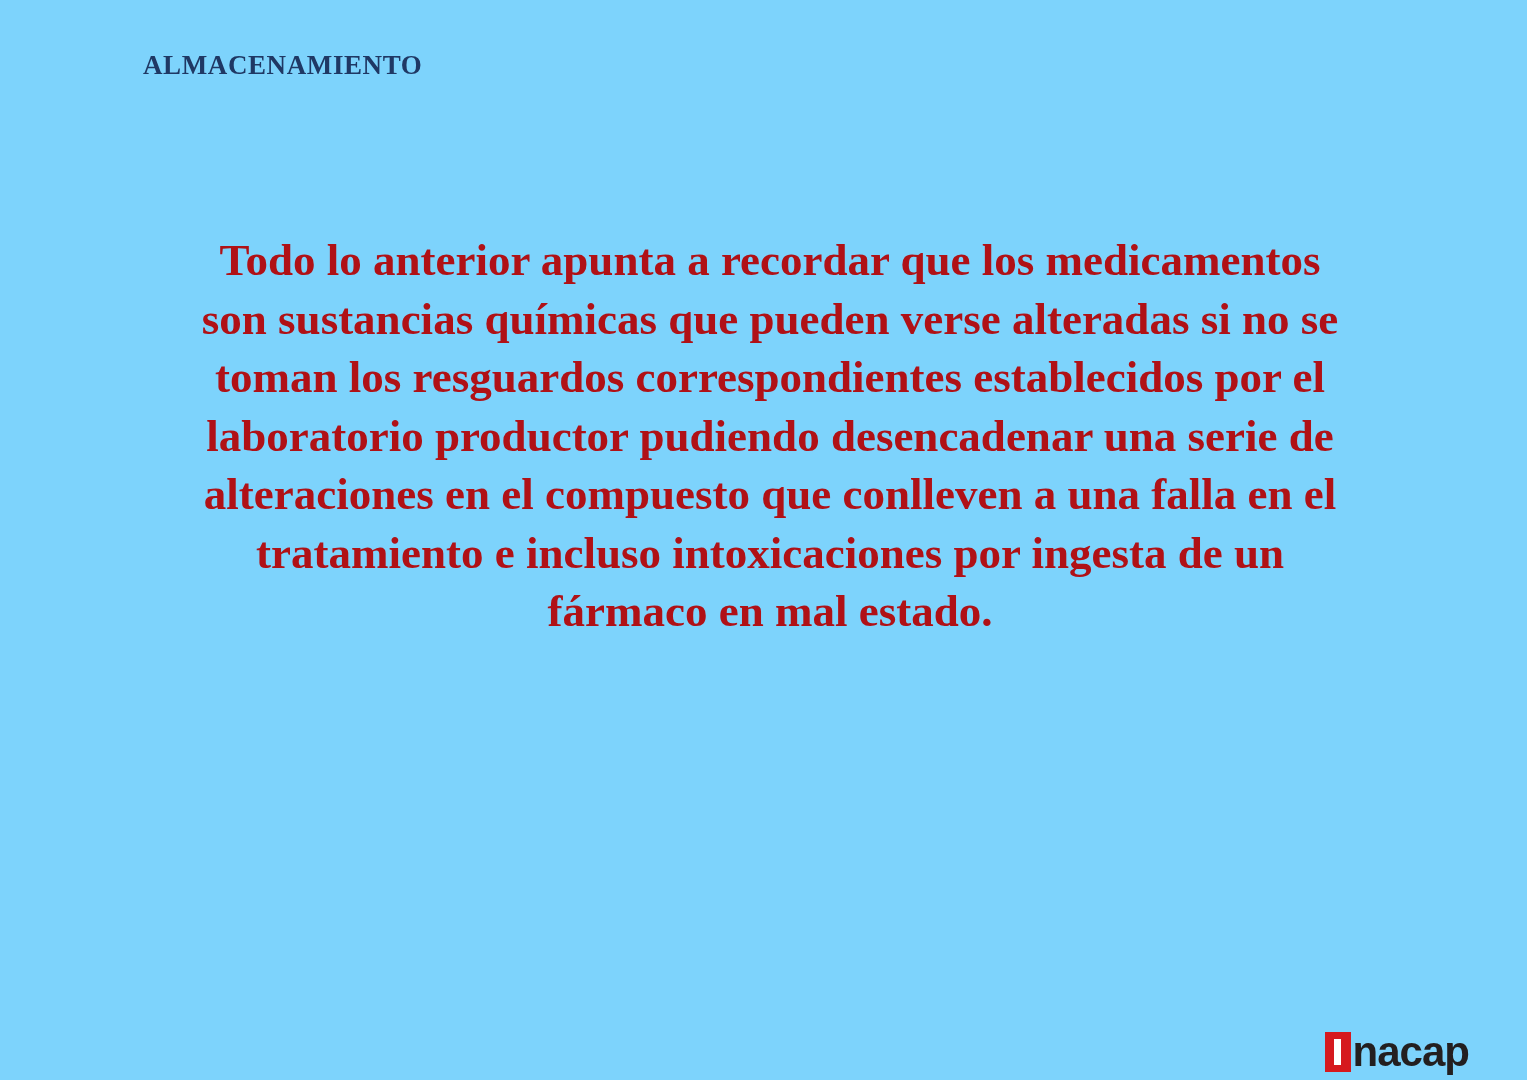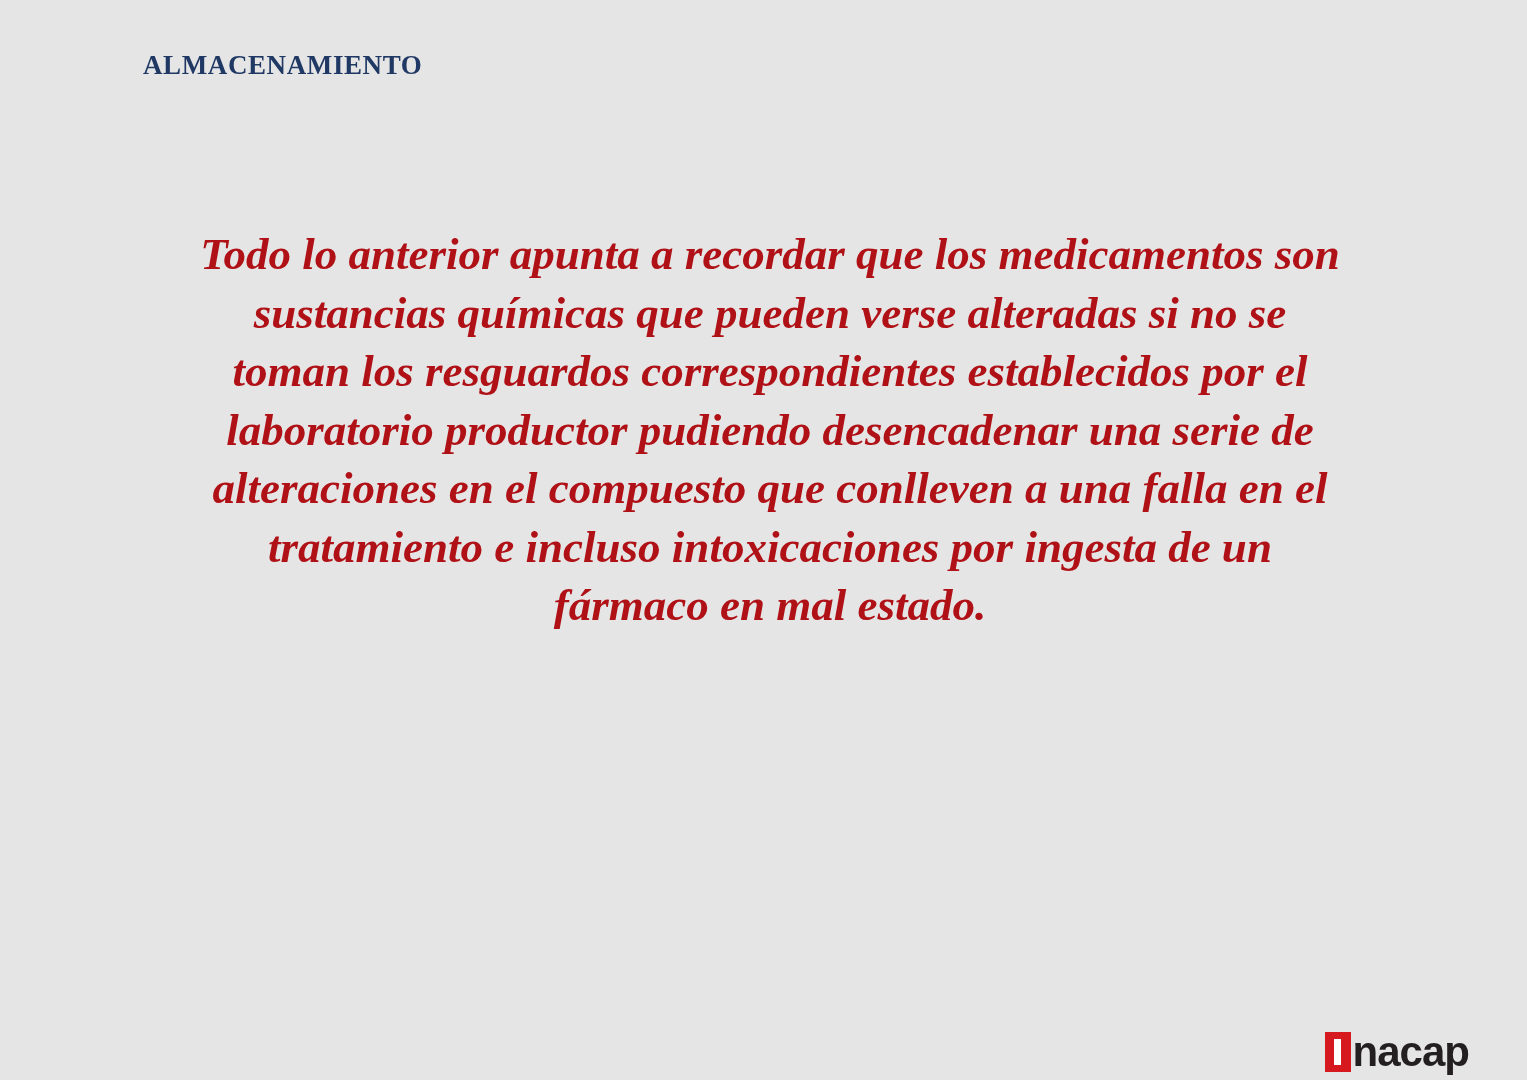--- a/index.html
+++ b/index.html
@@ -11,21 +11,21 @@
     width: 1527px;
     height: 1080px;
     position: relative;
     overflow: hidden;
     font-family: "Liberation Serif", serif;
   }
 
   .slide {
     position: absolute;
     inset: 0;
-    background: #e5e5e5;
+    background: #7dd3fc;
   }
 
   .slide-title {
     position: absolute;
     left: 143px;
     top: 50px;
     font-family: "Liberation Serif", serif;
     font-weight: bold;
     font-size: 27px;
     letter-spacing: 0.6px;
@@ -40,22 +40,21 @@
     width: 1180px;
     text-align: center;
   }
 
   .body-text {
     font-family: "Liberation Serif", serif;
     font-weight: bold;
     font-size: 45px;
     line-height: 1.30;
     color: #B01116;
-    margin: 10px;
-    font-style: italic;
+    margin: 16px;
   }
 
   .logo {
     position: absolute;
     right: 58px;
     bottom: 4px;
     display: flex;
     align-items: center;
     height: 48px;
   }

